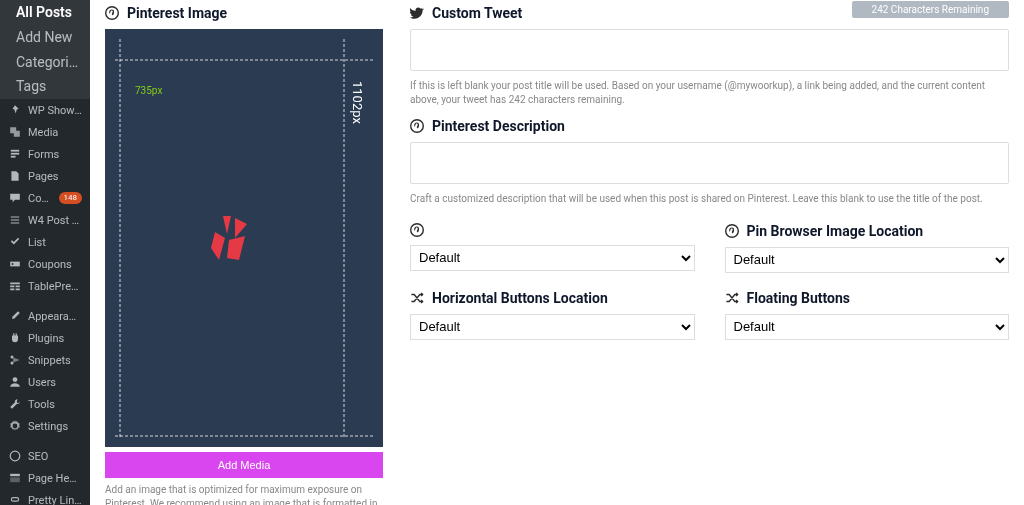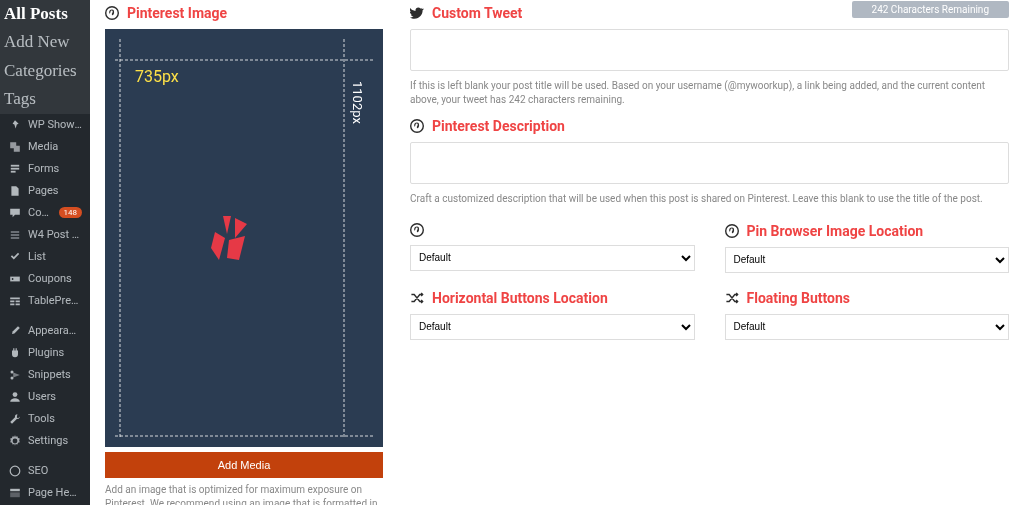--- a/index.html
+++ b/index.html
@@ -26,25 +26,24 @@
     .sidebar-item {
       display: flex;
       align-items: center;
       padding: 4px 8px;
       min-height: 19px;
       cursor: pointer;
       color: rgba(240,245,250,0.7);
       line-height: 1.2;
     }
     .sidebar-item.sub {
-      padding-left: 4px;
-      font-size: 17px;
+      padding-left: 16px;
+      font-size: 14px;
       background: #32373c;
       color: rgba(240,245,250,0.7);
-      font-family: Liberation Serif, serif;
     }
     .sidebar-item.sub.current {
       color: #fff;
       font-weight: 600;
       background: #32373c;
     }
     .sidebar-item .icon {
       width: 14px;
       height: 14px;
       margin-right: 6px;
@@ -78,21 +77,21 @@
       display: flex;
       gap: 25px;
     }
     
     .col-left { width: 280px; flex-shrink: 0; }
     .col-right { flex: 1; }
     
     .section-title {
       font-size: 14px;
       font-weight: 700;
-      color: #ef4444;
+      color: #0f172a;
       margin: 5px 0 8px 0;
       display: flex;
       align-items: center;
     }
     .section-title .icon {
       margin-right: 8px;
       width: 14px;
       height: 14px;
       display: inline-flex;
       align-items: center;
@@ -110,43 +109,43 @@
     .pin-dash-border {
       position: absolute;
       border: 1.5px dashed rgba(255,255,255,0.4);
     }
     .pin-dash-v { top: 10px; bottom: 10px; left: 14px; width: 0; }
     .pin-dash-v2 { top: 10px; bottom: 10px; right: 38px; width: 0; }
     .pin-dash-h { left: 10px; right: 10px; top: 30px; height: 0; }
     .pin-dash-h2 { left: 10px; right: 10px; bottom: 10px; height: 0; }
     .pin-dim-w {
       position: absolute;
-      top: 38px;
+      top: 56px;
       left: 30px;
-      color: #fde047;
-      font-size: 16px;
+      color: #84cc16;
+      font-size: 10px;
     }
     .pin-dim-h {
       position: absolute;
       top: 52px;
       right: 18px;
       color: #fff;
       font-size: 13px;
       writing-mode: vertical-rl;
     }
     .pin-logo {
       position: absolute;
       top: 50%;
       left: 46%;
       transform: translate(-50%, -50%);
     }
     
     .add-media-btn {
       width: 278px;
-      background: #c2410c;
+      background: #d946ef;
       color: #fff;
       text-align: center;
       padding: 7px 0;
       font-size: 11px;
       cursor: pointer;
       border: none;
     }
     
     .hint-text {
       font-size: 10px;
@@ -184,21 +183,21 @@
       font-family: inherit;
       font-size: 12px;
       resize: none;
     }
     
     select {
       width: 100%;
       height: 26px;
       border: 1px solid #ddd;
       background: #fff;
-      font-size: 10px;
+      font-size: 13px;
       padding: 2px 4px;
     }
     
     svg { display: block; }
   </style>
 </head>
 <body>
 
 <div class="sidebar">
   <div class="sidebar-item sub current">

